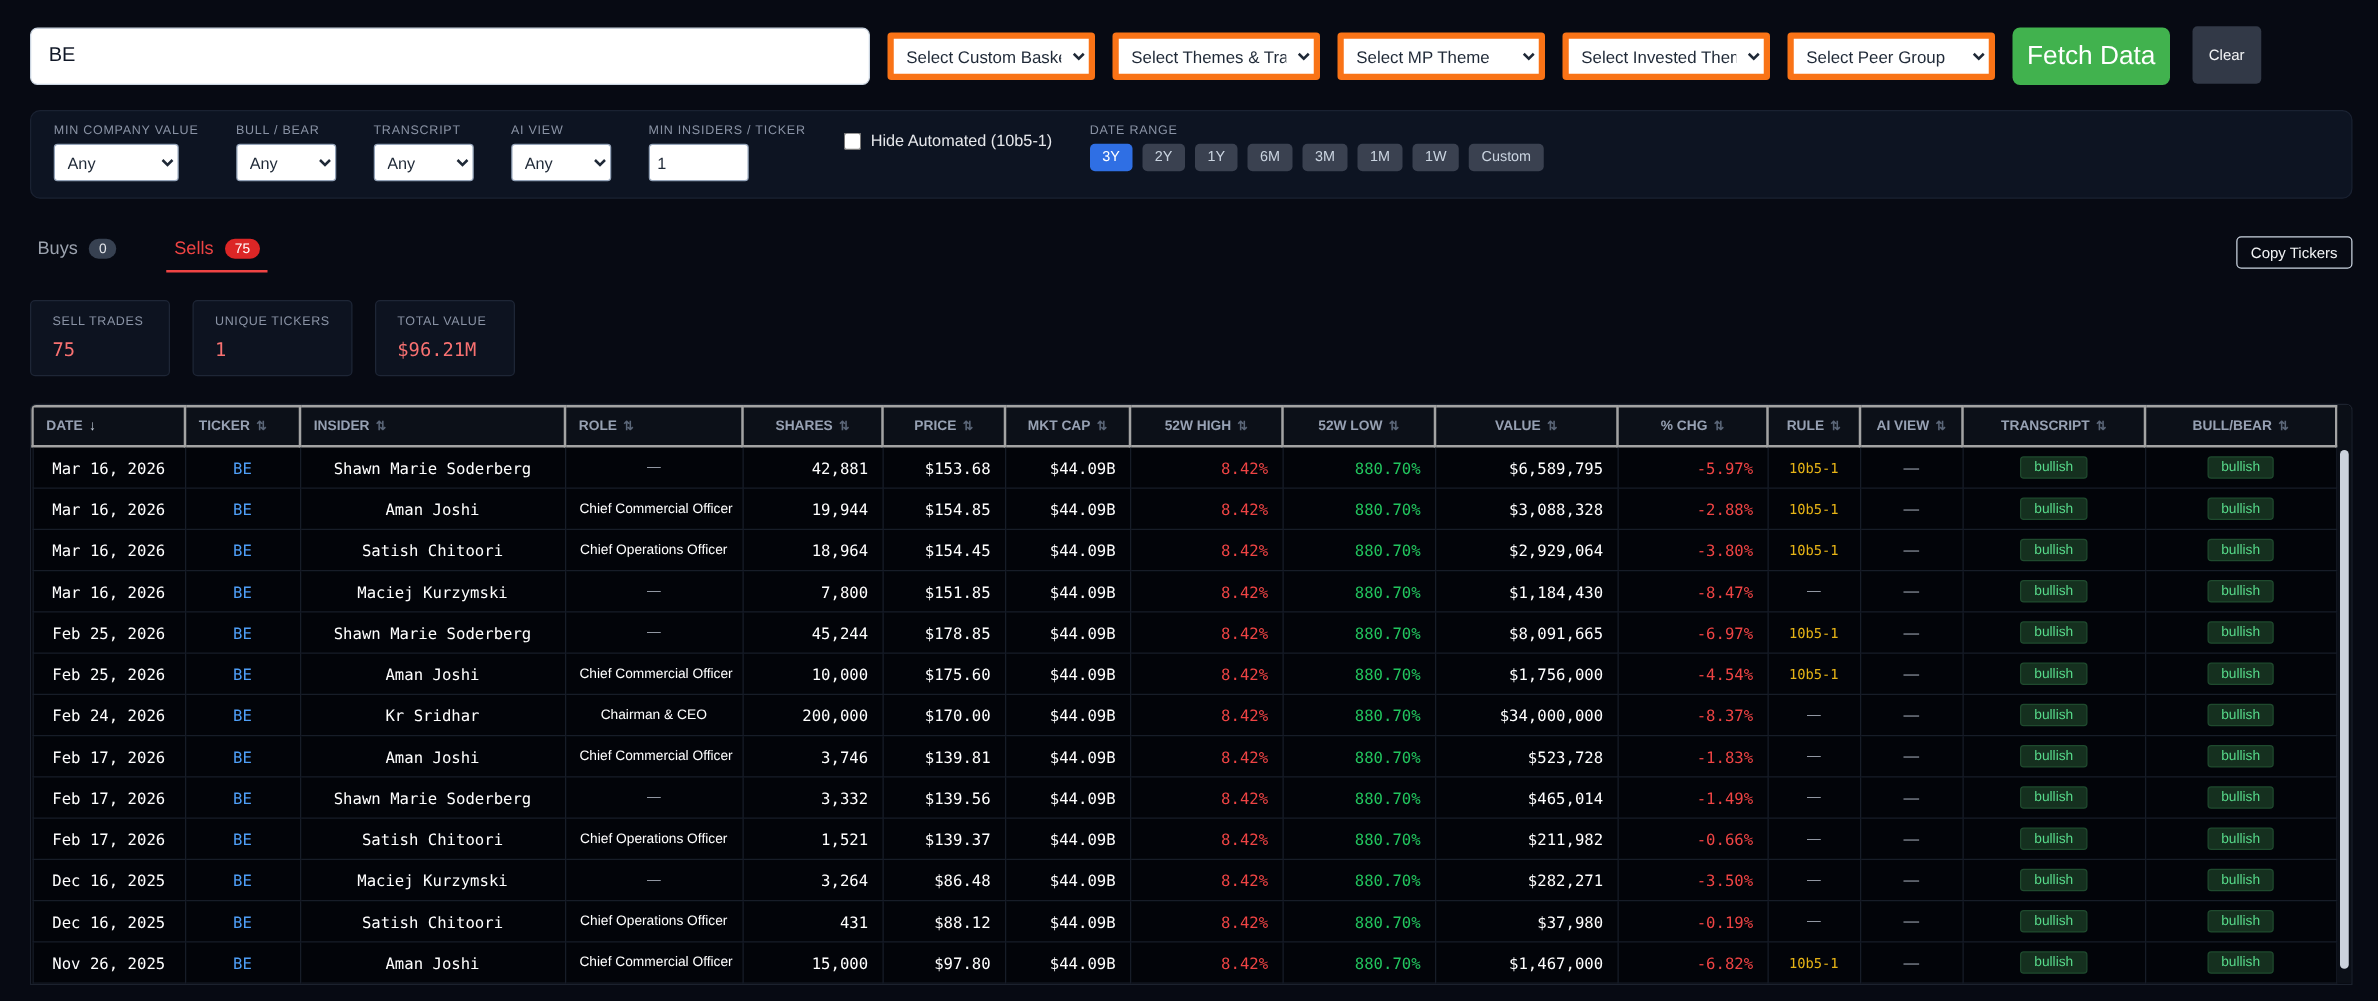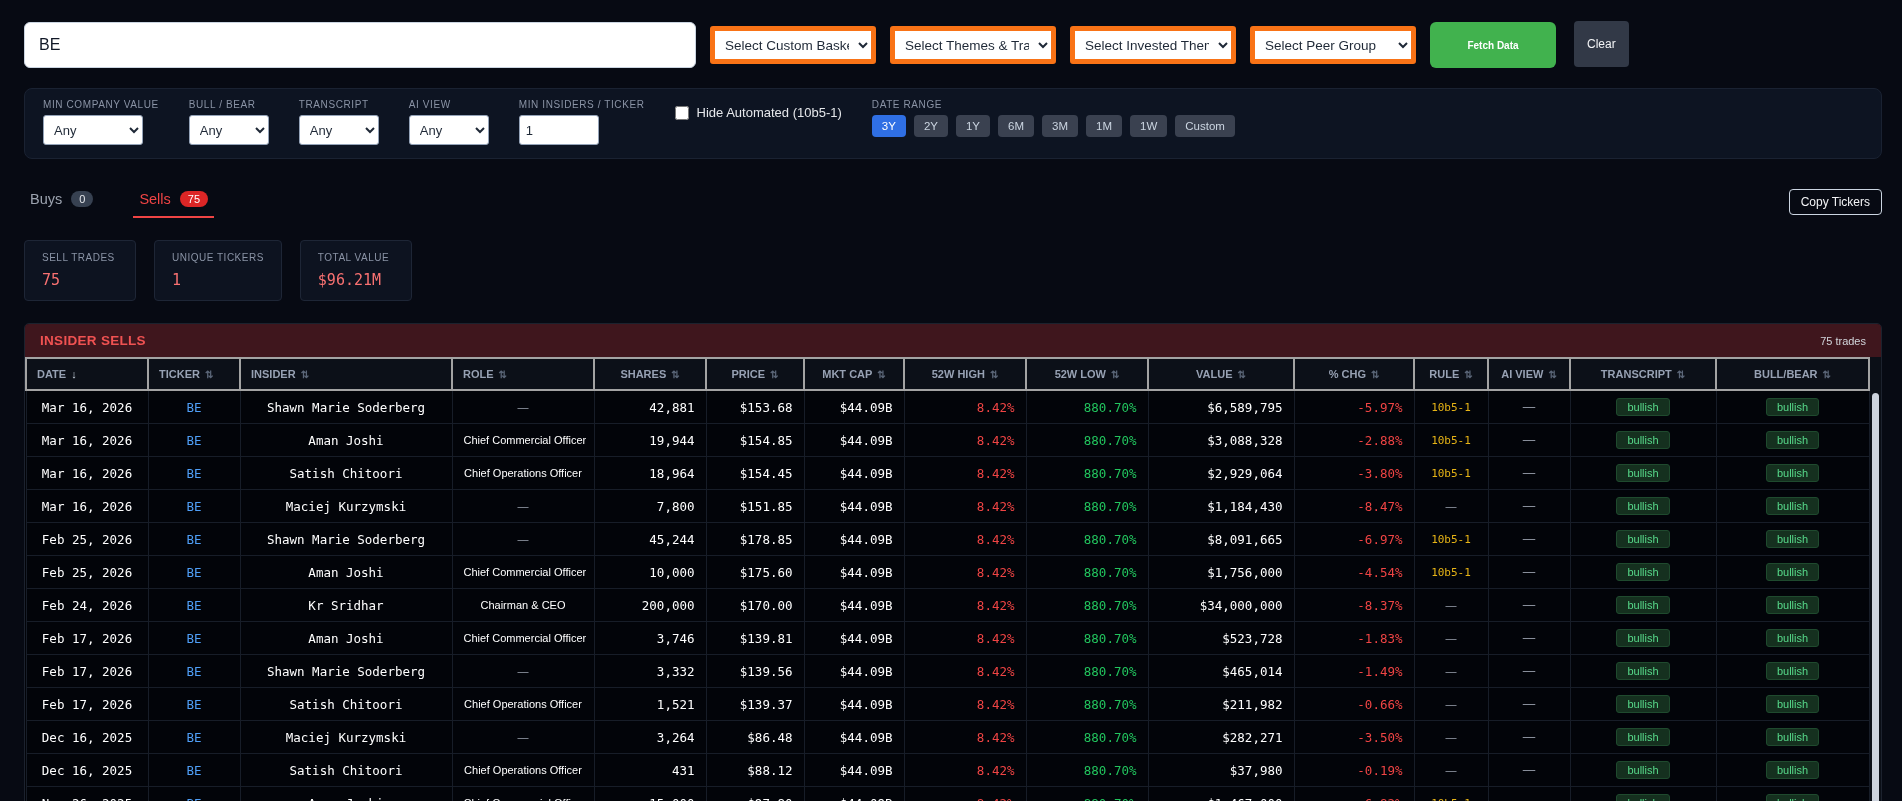--- a/index.html
+++ b/index.html
@@ -17,23 +17,22 @@
     border: 1px solid #cbd5e1; border-radius: 6px; padding: 0 14px;
     font-size: 16px; font-family: "Liberation Sans", sans-serif;
   }
   select.big-select {
     height: 38px; width: 166px; background: #ffffff; color: #1f2937;
     border: 5px solid #f97316; border-radius: 3px; font-size: 13.5px;
     padding: 0 6px; font-family: "Liberation Sans", sans-serif;
   }
   .fetch-btn {
     height: 46px; width: 126px; background: #41b24e; color: #ffffff;
-    border: none; border-radius: 6px; font-size: 10px; cursor: pointer;
+    border: none; border-radius: 6px; font-size: 21px; cursor: pointer;
     font-family: "Liberation Sans", sans-serif;
-    font-weight: bold;
   }
   .clear-btn {
     align-self: flex-end; margin-bottom: 1px; margin-left: 4px;
     background: #323947; color: #f3f4f6; border: none; border-radius: 4px;
     font-size: 12px; padding: 16px 13px; cursor: pointer;
     font-family: "Liberation Sans", sans-serif;
   }
 
   
   .filter-panel {
@@ -129,20 +128,21 @@
 </style>
 </head>
 <body>
 
 <div class="page">
 
   <div class="topbar">
     <input class="search-input" type="text" value="BE" style="">
     <select class="big-select"><option>Select Custom Basket</option></select>
     <select class="big-select"><option>Select Themes &amp; Tracker</option></select>
+    <select class="big-select"><option>Select MP Theme</option></select>
     <select class="big-select"><option>Select Invested Theme</option></select>
     <select class="big-select"><option>Select Peer Group</option></select>
     <button class="fetch-btn">Fetch Data</button>
     <button class="clear-btn">Clear</button>
   </div>
 
   <div class="filter-panel">
     <div class="filter-group">
       <div class="filter-label">MIN COMPANY VALUE</div>
       <select class="filter-select"><option>Any</option></select>
@@ -203,24 +203,20 @@
       <div class="stat-label">UNIQUE TICKERS</div>
       <div class="stat-value">1</div>
     </div>
     <div class="stat-card">
       <div class="stat-label">TOTAL VALUE</div>
       <div class="stat-value">$96.21M</div>
     </div>
   </div>
 
   <div class="table-section">
-    <div class="table-title-bar">
-      <span class="table-title">INSIDER SELLS</span>
-      <span class="trades-count">75 trades</span>
-    </div>
     <div class="table-body-wrap">
       <table>
         <colgroup>
           <col class="cw0">
             <col class="cw1">
             <col class="cw2">
             <col class="cw3">
             <col class="cw4">
           <col class="cw5">
             <col class="cw6">

